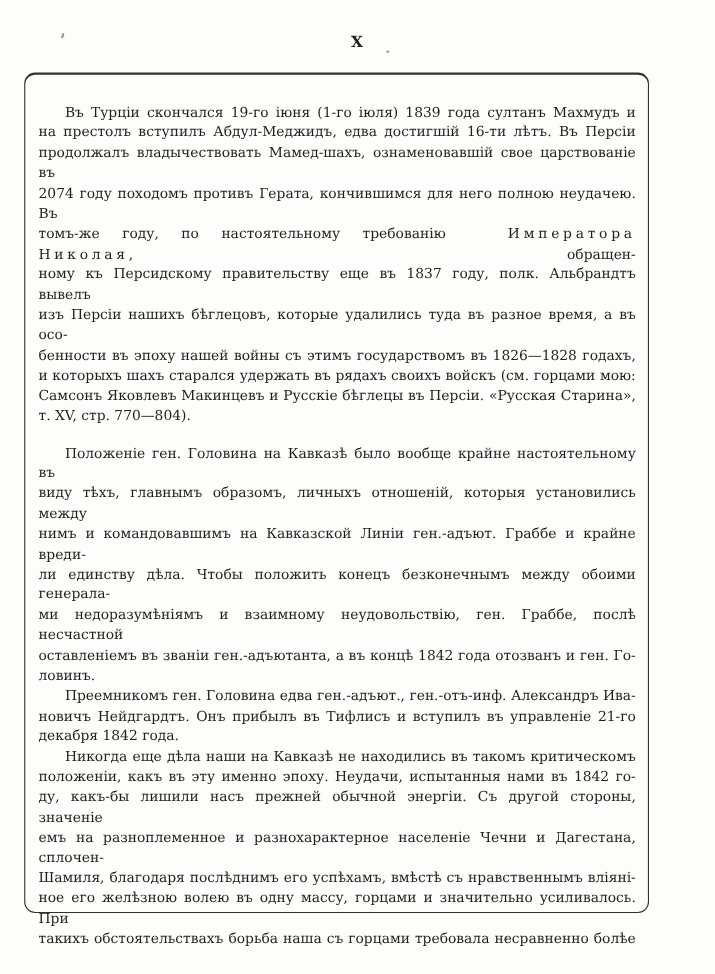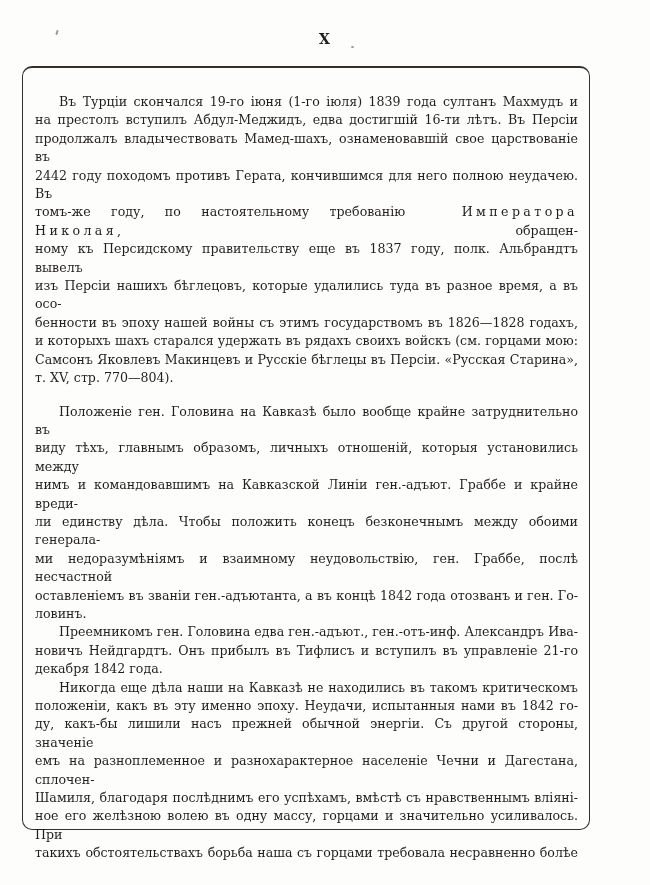--- a/index.html
+++ b/index.html
@@ -62,31 +62,31 @@
 
 <div class="page">
   <div class="page-number">X</div>
 
   <div class="frame">
     <div class="text-body">
         <div class="paragraph gap-after">
           <div class="line first">Въ Турціи скончался 19-го іюня (1-го іюля) 1839 года султанъ Махмудъ и</div>
           <div class="line">на престолъ вступилъ Абдул-Меджидъ, едва достигшій 16-ти лѣтъ. Въ Персіи</div>
           <div class="line">продолжалъ владычествовать Мамед-шахъ, ознаменовавшій свое царствованіе въ</div>
-          <div class="line">2442 году походомъ противъ Герата, кончившимся для него полною неудачею. Въ</div>
+          <div class="line">2074 году походомъ противъ Герата, кончившимся для него полною неудачею. Въ</div>
           <div class="line"><span>томъ-же году, по настоятельному требованію </span><span class="spaced">Императора Николая</span><span>, обращен-</span></div>
           <div class="line">ному къ Персидскому правительству еще въ 1837 году, полк. Альбрандтъ вывелъ</div>
           <div class="line">изъ Персіи нашихъ бѣглецовъ, которые удалились туда въ разное время, а въ осо-</div>
           <div class="line">бенности въ эпоху нашей войны съ этимъ государствомъ въ 1826—1828 годахъ,</div>
           <div class="line">и которыхъ шахъ старался удержать въ рядахъ своихъ войскъ (см. горцами мою:</div>
           <div class="line">Самсонъ Яковлевъ Макинцевъ и Русскіе бѣглецы въ Персіи. «Русская Старина»,</div>
           <div class="line last">т. XV, стр. 770—804).</div>
         </div>
         <div class="paragraph">
-          <div class="line first">Положеніе ген. Головина на Кавказѣ было вообще крайне затруднительно въ</div>
+          <div class="line first">Положеніе ген. Головина на Кавказѣ было вообще крайне настоятельному въ</div>
           <div class="line">виду тѣхъ, главнымъ образомъ, личныхъ отношеній, которыя установились между</div>
           <div class="line">нимъ и командовавшимъ на Кавказской Линіи ген.-адъют. Граббе и крайне вреди-</div>
           <div class="line">ли единству дѣла. Чтобы положить конецъ безконечнымъ между обоими генерала-</div>
           <div class="line">ми недоразумѣніямъ и взаимному неудовольствію, ген. Граббе, послѣ несчастной</div>
           <div class="line">оставленіемъ въ званіи ген.-адъютанта, а въ концѣ 1842 года отозванъ и ген. Го-</div>
           <div class="line last">ловинъ.</div>
         </div>
         <div class="paragraph">
           <div class="line first">Преемникомъ ген. Головина едва ген.-адъют., ген.-отъ-инф. Александръ Ива-</div>
           <div class="line">новичъ Нейдгардтъ. Онъ прибылъ въ Тифлисъ и вступилъ въ управленіе 21-го</div>

